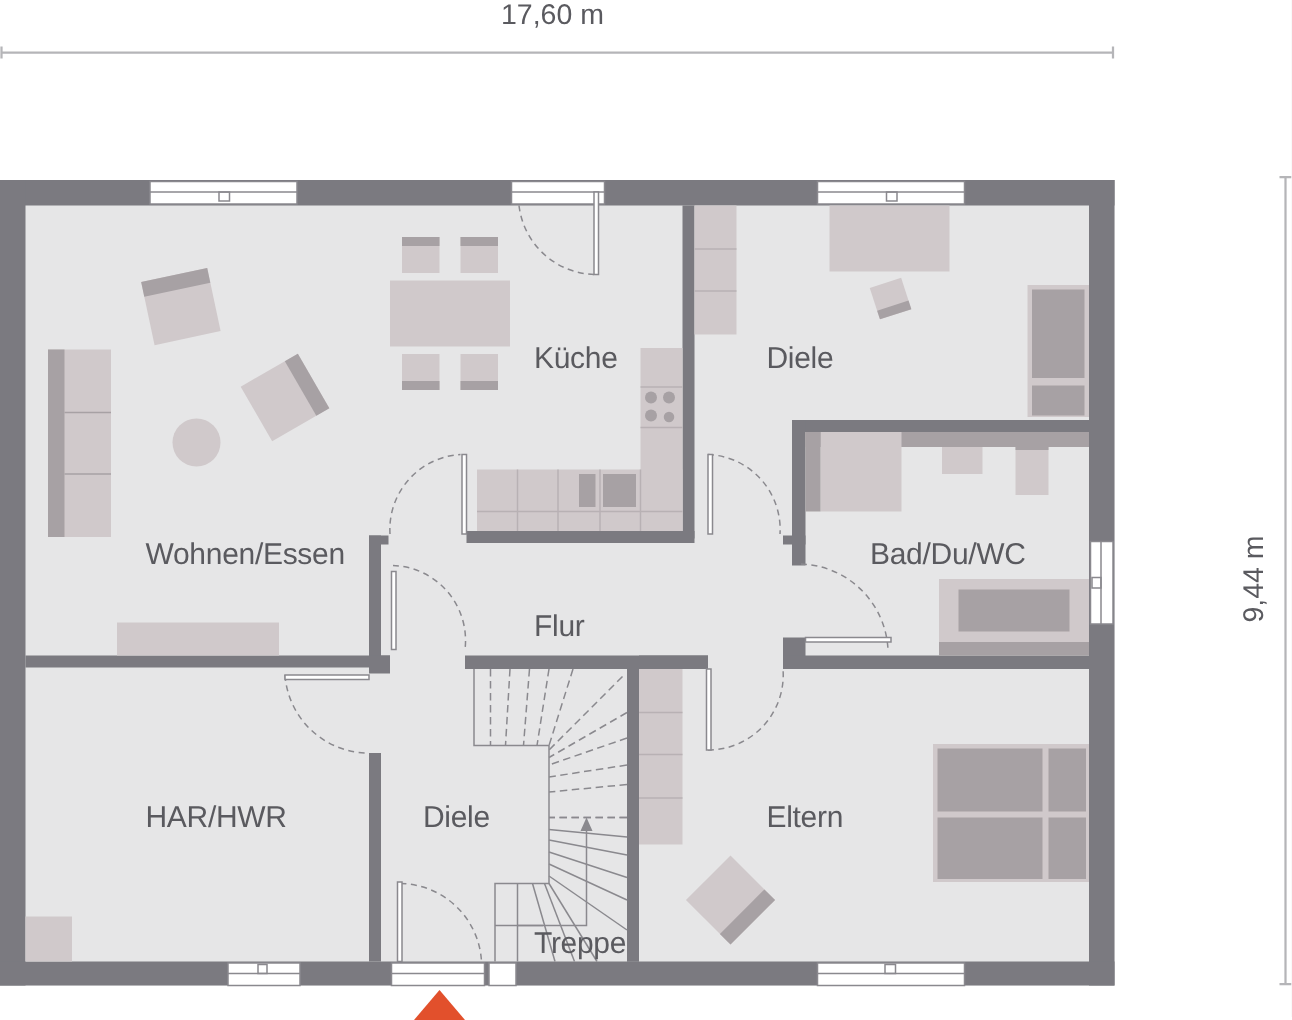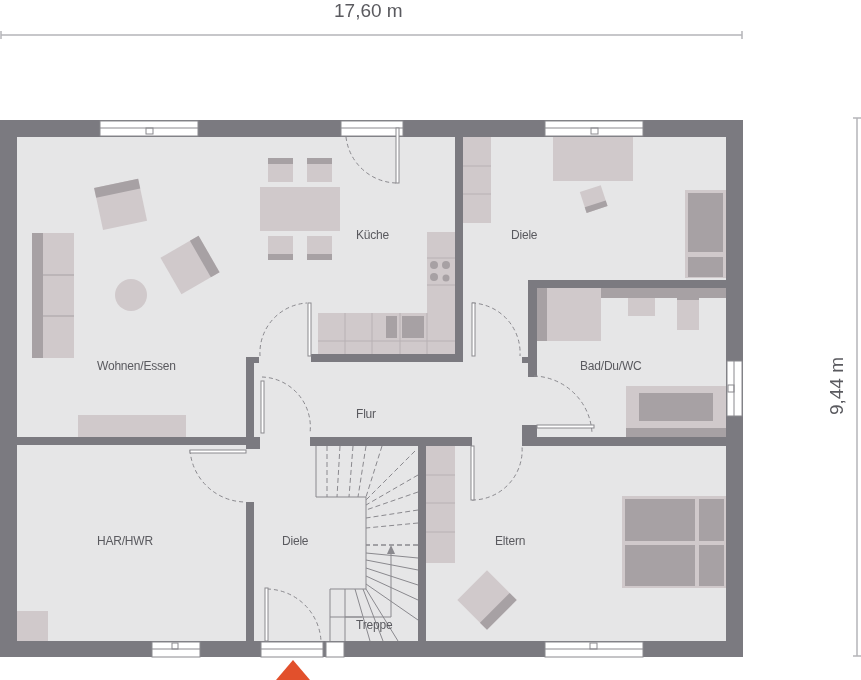--- a/index.html
+++ b/index.html
@@ -1,19 +1,19 @@
 <!DOCTYPE html>
 <html><head>
 <meta charset="utf-8">
 <style>
   html, body { margin: 0; padding: 0; background: #ffffff; }
   body { width: 861px; height: 680px; position: relative; overflow: hidden;
          font-family: "Liberation Sans", "DejaVu Sans", sans-serif; }
   #plan { position: absolute; left: 0; top: 0; width: 861px; height: 680px; }
-  .lbl { position: absolute; color: #5a5a5f; font-size: 12px; white-space: nowrap;
+  .lbl { position: absolute; color: #5a5a5f; font-size: 20px; white-space: nowrap;
          font-family: "Liberation Sans", "DejaVu Sans", sans-serif; letter-spacing: -0.2px; }
   .dim { position: absolute; color: #5a5a5f; font-size: 19px; white-space: nowrap;
          font-family: "Liberation Sans", "DejaVu Sans", sans-serif; }
   .dim-v { transform: rotate(-90deg); transform-origin: center center; }
 </style>
 </head>
 <body>
 
 <svg id="plan" viewBox="0 0 861 680" xmlns="http://www.w3.org/2000/svg">
 
@@ -251,14 +251,14 @@
 <div class="dim" style="left:334px;top:0px;">17,60 m</div>
 <div class="dim dim-v" style="left:808px;top:375px;">9,44 m</div>
 
 <div class="lbl" style="left:97px;top:359px;">Wohnen/Essen</div>
 <div class="lbl" style="left:356px;top:228px;">Küche</div>
 <div class="lbl" style="left:511px;top:228px;">Diele</div>
 <div class="lbl" style="left:580px;top:359px;">Bad/Du/WC</div>
 <div class="lbl" style="left:356px;top:397px;margin-top:10px;">Flur</div>
 <div class="lbl" style="left:97px;top:534px;text-align:right;">HAR/HWR</div>
 <div class="lbl" style="left:282px;top:534px;">Diele</div>
-<div class="lbl" style="left:495px;top:534px;">Eltern</div>
+<div class="lbl" style="left:511px;top:534px;">Eltern</div>
 <div class="lbl" style="left:356px;top:618px;">Treppe</div>
 
 </body></html>

